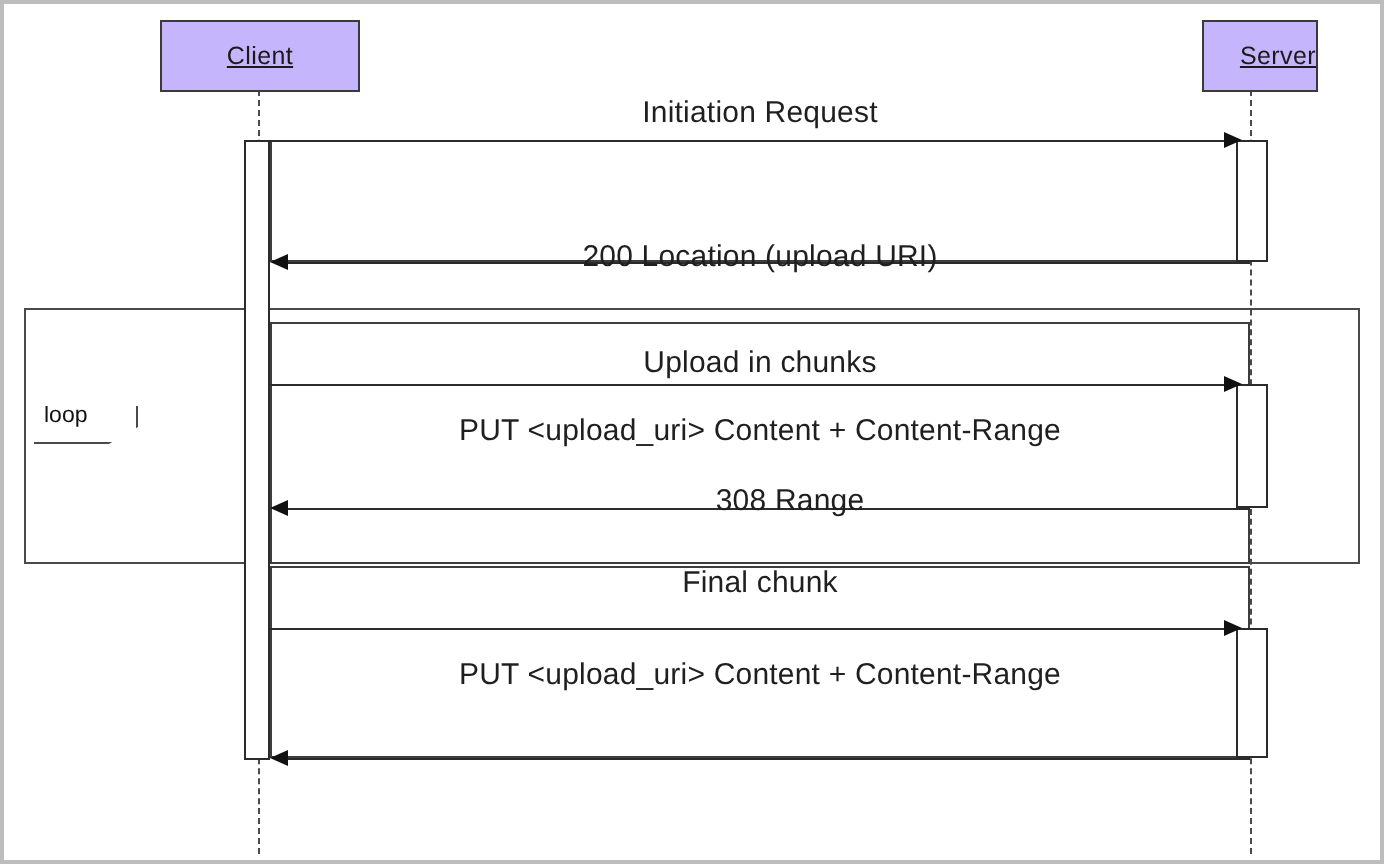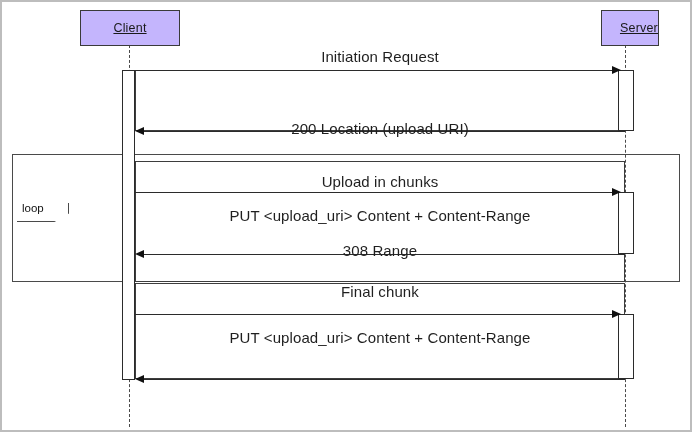--- a/index.html
+++ b/index.html
@@ -150,21 +150,21 @@
   <div class="msg-line" style="left:140px; top:129px; width:483px;"></div>
   <div class="arrowhead left" style="left:133px; top:124.5px;"></div>
   <div class="msg-label" style="left:133px; top:118px; width:490px;">200 Location (upload URI)</div>
 
   <div class="msg-label" style="left:133px; top:171px; width:490px;">Upload in chunks</div>
   <div class="arrowhead right" style="left:610px; top:185.5px;"></div>
   <div class="msg-label" style="left:133px; top:205px; width:490px;">PUT &lt;upload_uri&gt; Content + Content-Range</div>
 
   <div class="msg-line" style="left:140px; top:252px; width:483px;"></div>
   <div class="arrowhead left" style="left:133px; top:247.5px;"></div>
-  <div class="msg-label" style="left:133px; top:240px; width:490px;">308 Range</div>
+  <div class="msg-label" style="left:133px; top:240px; width:490px;padding-left:15px;">308 Range</div>
 
   <div class="msg-label" style="left:133px; top:281px; width:490px;">Final chunk</div>
   <div class="arrowhead right" style="left:610px; top:307.5px;"></div>
   <div class="msg-label" style="left:133px; top:327px; width:490px;">PUT &lt;upload_uri&gt; Content + Content-Range</div>
 
   <div class="msg-line" style="left:140px; top:377px; width:483px;"></div>
   <div class="arrowhead left" style="left:133px; top:372.5px;"></div>
 
 </div>
 

